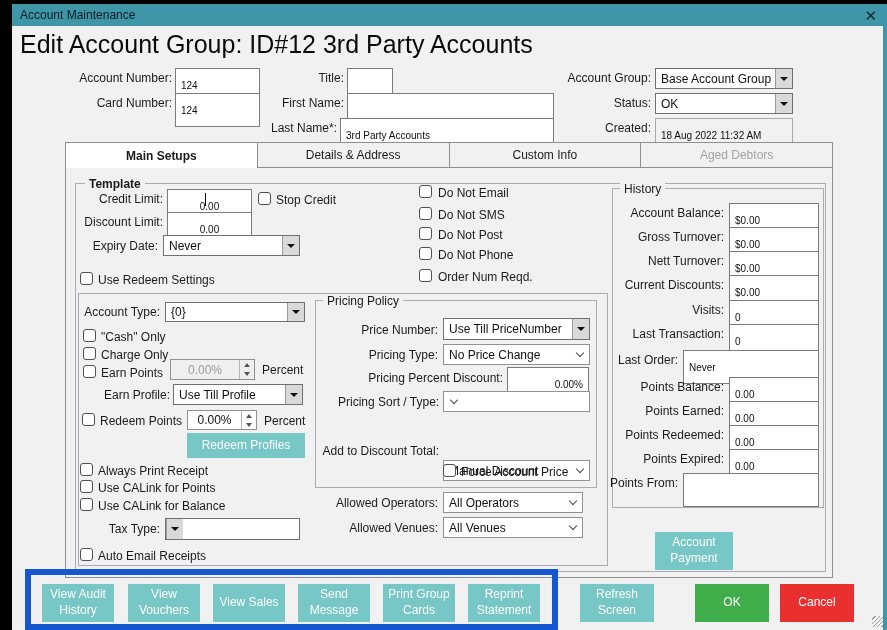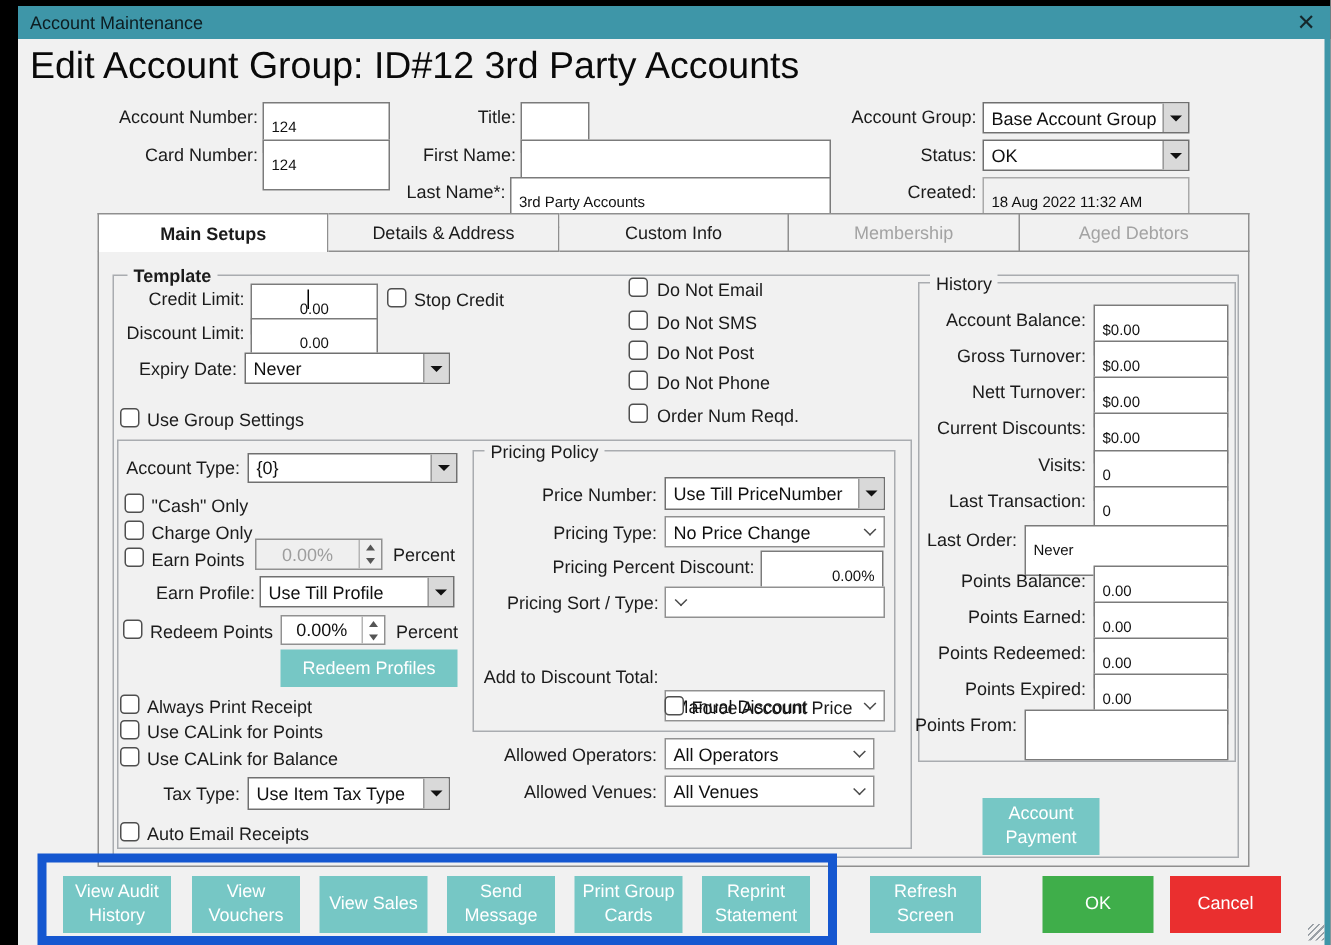--- a/index.html
+++ b/index.html
@@ -102,21 +102,20 @@
       <span class="tri"></span>
     </span>
 </div>
 <div class="lbl" style="left:541px;top:121px;width:110px;">Created:</div>
 <div class="tb readonly" style="left:655px;top:118px;width:138px;height:20px;">18 Aug 2022 11:32 AM</div>
 
 <div class="tabs">
   <div class="tab active">Main Setups</div>
   <div class="tab">Details &amp; Address</div>
   <div class="tab">Custom Info</div>
-  <div class="tab disabled">Membership</div>
   <div class="tab disabled">Aged Debtors</div>
 </div>
 <div class="panel"></div>
 
 <div class="gb" style="left:75px;top:183px;width:751px;height:389px;"></div>
 <div class="gb-title bold" style="left:85px;top:177px;">Template</div>
 
 <div class="lbl" style="left:63px;top:192px;width:100px;">Credit Limit:</div>
 <div class="tb center" style="left:167px;top:189px;width:85px;height:20px;">
   <span>0.00</span>
@@ -130,21 +129,21 @@
 
 <div class="lbl" style="left:63px;top:239px;width:95px;">Expiry Date:</div>
 <div class="sel" style="left:163px;top:235px;width:137px;height:21px;">
   <span class="txt">Never</span>
   <span class="dbtn">
       <span class="tri"></span>
     </span>
 </div>
 
 <div class="cb" style="left:80px;top:272px;"></div>
-<div class="cblbl" style="left:98px;top:273px;">Use Group Settings</div>
+<div class="cblbl" style="left:98px;top:273px;">Use Redeem Settings</div>
 
 <div class="cb" style="left:419px;top:185px;"></div>
 <div class="cblbl" style="left:438px;top:186px;">Do Not Email</div>
 <div class="cb" style="left:419px;top:207px;"></div>
 <div class="cblbl" style="left:438px;top:208px;">Do Not SMS</div>
 <div class="cb" style="left:419px;top:227px;"></div>
 <div class="cblbl" style="left:438px;top:228px;">Do Not Post</div>
 <div class="cb" style="left:419px;top:247px;"></div>
 <div class="cblbl" style="left:438px;top:248px;">Do Not Phone</div>
 <div class="cb" style="left:419px;top:269px;"></div>
@@ -207,21 +206,20 @@
 
 <div class="cb" style="left:80px;top:463px;"></div>
 <div class="cblbl" style="left:98px;top:464px;">Always Print Receipt</div>
 <div class="cb" style="left:80px;top:480px;"></div>
 <div class="cblbl" style="left:98px;top:481px;">Use CALink for Points</div>
 <div class="cb" style="left:80px;top:498px;"></div>
 <div class="cblbl" style="left:98px;top:499px;">Use CALink for Balance</div>
 
 <div class="lbl" style="left:60px;top:522px;width:100px;">Tax Type:</div>
 <div class="sel" style="left:165px;top:518px;width:135px;height:22px;">
-  <span class="txt">Use Item Tax Type</span>
   <span class="dbtn">
       <span class="tri"></span>
     </span>
 </div>
 
 <div class="cb" style="left:80px;top:548px;"></div>
 <div class="cblbl" style="left:98px;top:549px;">Auto Email Receipts</div>
 
 <div class="gb" style="left:315px;top:300px;width:282px;height:188px;"></div>
 <div class="gb-title" style="left:323px;top:294px;">Pricing Policy</div>

